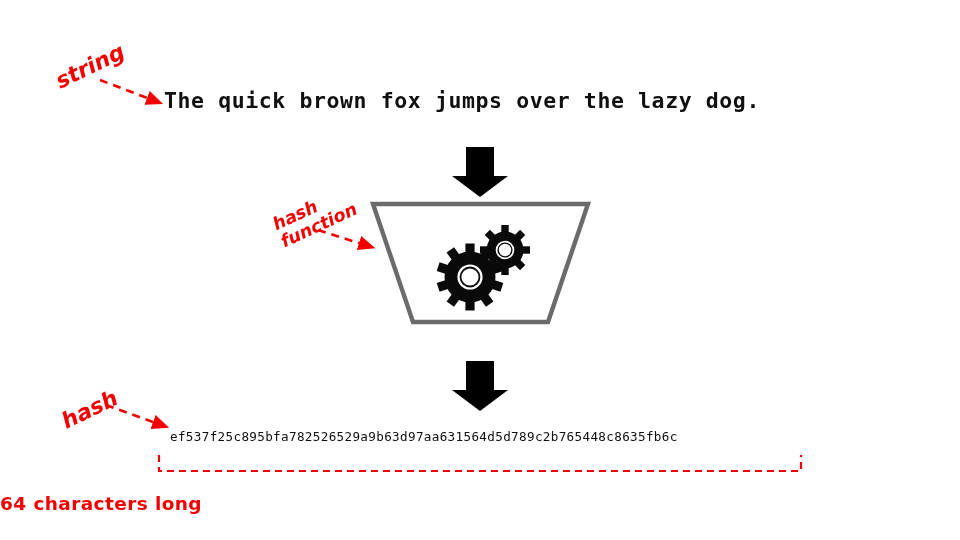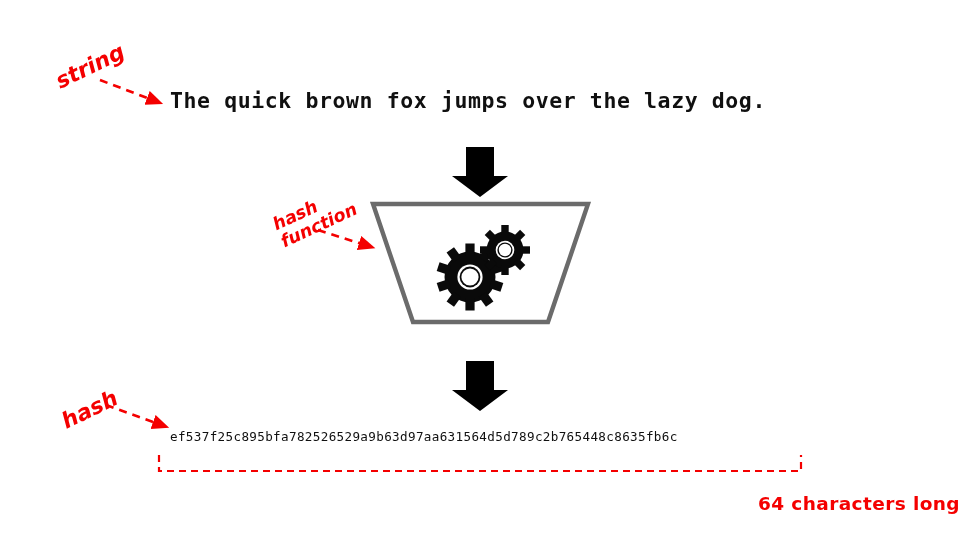--- a/index.html
+++ b/index.html
@@ -12,21 +12,21 @@
     width: 960px;
     height: 540px;
     background: #ffffff;
     overflow: hidden;
     font-family: "Liberation Sans", sans-serif;
   }
 
   
   .input-string {
     position: absolute;
-    left: 170px;
+    left: 164px;
     top: 88px;
     font-family: "DejaVu Sans Mono", "Liberation Mono", monospace;
     font-size: 21.5px;
     font-weight: 700;
     letter-spacing: 0.6px;
     color: #101010;
     white-space: pre;
   }
 
   
@@ -71,21 +71,21 @@
     font-size: 22px;
     transform: rotate(-26deg);
   }
 
   
   .caption {
     position: absolute;
     left: 0;
     top: 493px;
     width: 960px;
-    text-align: right;
+    text-align: left;
     color: #f40000;
     font-family: "DejaVu Sans", sans-serif;
     font-weight: 700;
     font-size: 18.5px;
     letter-spacing: 0.4px;
   }
 
   .svg-layer {
     position: absolute;
     left: 0;

